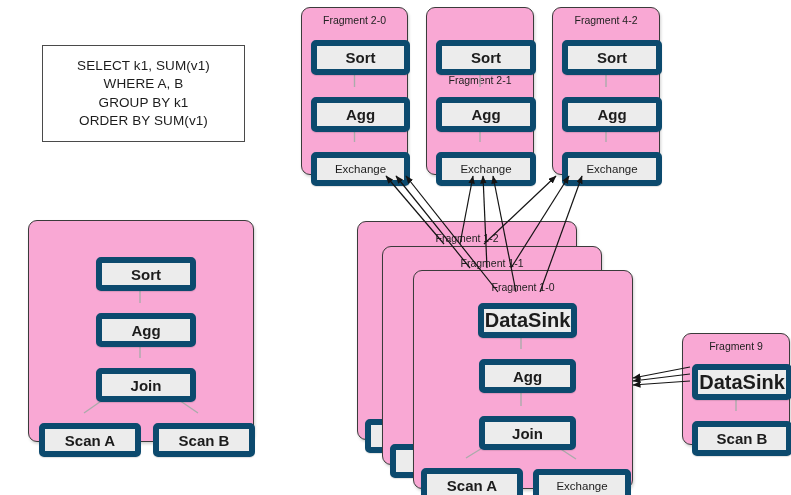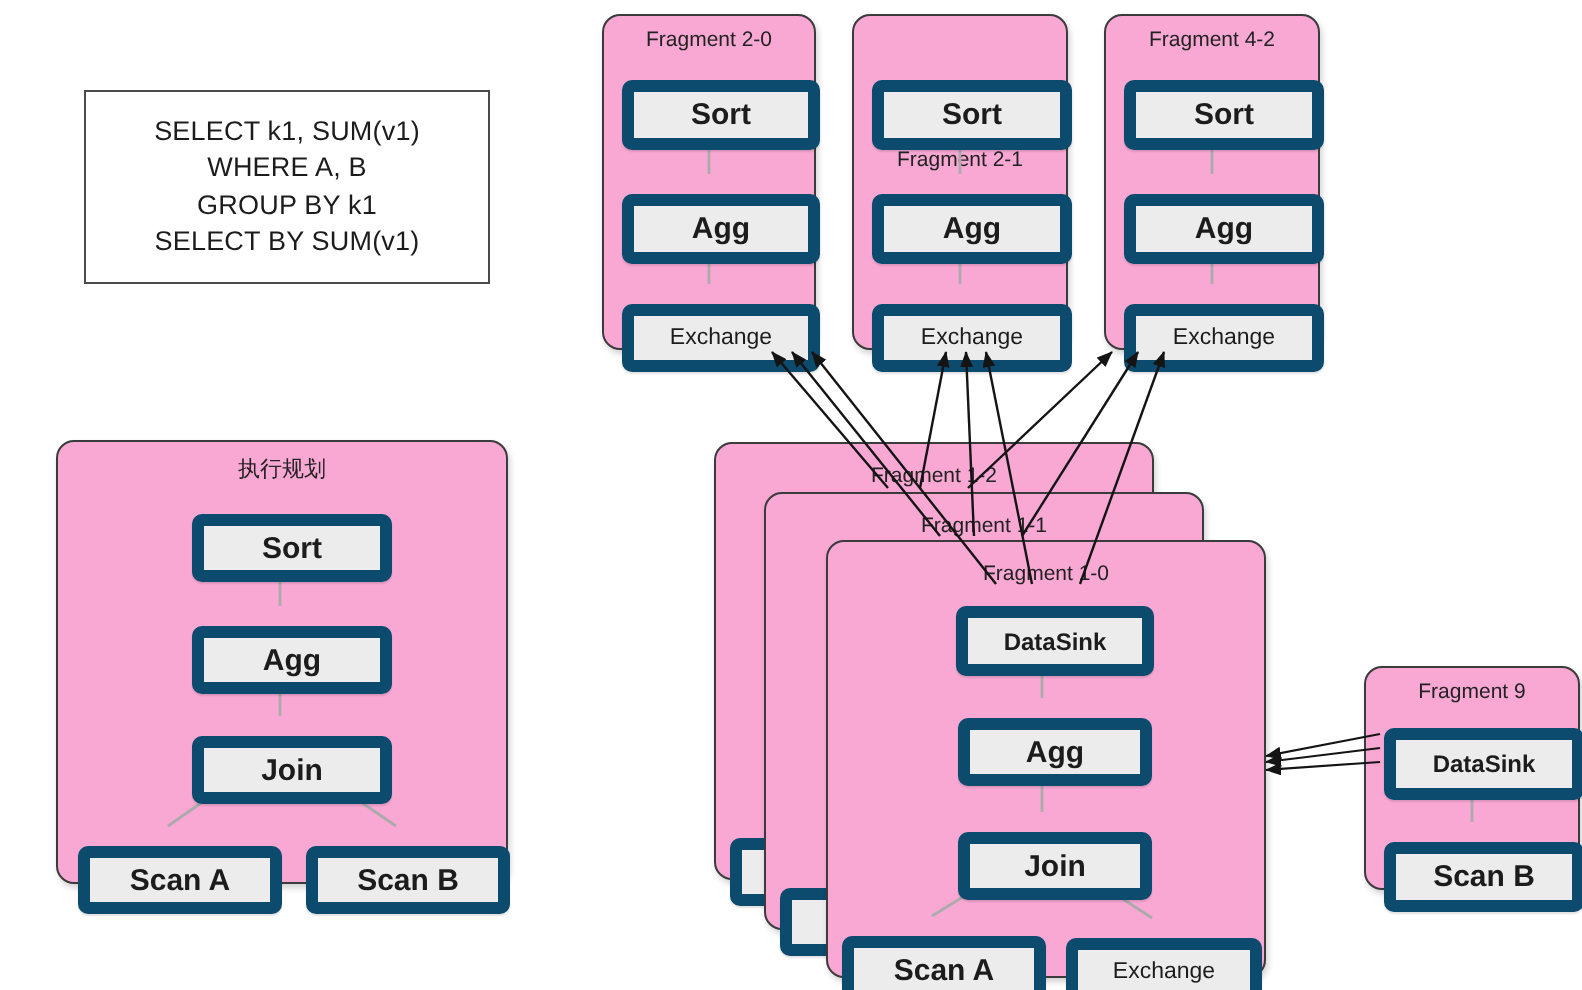--- a/index.html
+++ b/index.html
@@ -26,21 +26,21 @@
 
   
   .node{
     position:absolute;background:#ececec;border:6px solid #0c4a6e;border-radius:5px;
     display:flex;align-items:center;justify-content:center;
     font-size:15px;font-weight:600;color:#1c1c1c;
     box-shadow:0 1px 1px rgba(0,0,0,.12);
     margin-top:10px;
   }
   .node.small{font-size:11.5px;font-weight:400;}
-  .node.mid{font-size:12px;}
+  .node.mid{font-size:20px;}
 
   .layer-svg{position:absolute;inset:0;width:100%;height:100%;pointer-events:none;}
   #overlay{position:absolute;left:0;top:0;width:791px;height:495px;pointer-events:none;}
 </style>
 </head>
 <body>
 
 <div id="canvas">
 
   <svg width="0" height="0" style="position:absolute">
@@ -51,25 +51,24 @@
       <marker id="mblack" markerWidth="10" markerHeight="8" refX="7.5" refY="3.2" orient="auto" markerUnits="userSpaceOnUse">
         <path d="M0,0 L8,3.2 L0,6.4 z" fill="#141414"></path>
       </marker>
     </defs>
   </svg>
 
   <div class="sqlbox">
     <div>SELECT k1, SUM(v1)</div>
     <div>WHERE A, B</div>
     <div>GROUP BY k1</div>
-    <div>SELECT BY SUM(v1)</div>
+    <div>ORDER BY SUM(v1)</div>
   </div>
 
   <div class="frame" style="left:28px;top:220px;width:224px;height:220px;">
-    <div class="frame-title" style="top:6px;font-size:11px;">执行规划</div>
     <svg class="layer-svg" viewBox="0 0 224 220">
       <line x1="111" y1="82" x2="111" y2="51" stroke="#ababab" stroke-width="1.4" marker-end="url(#mgray)"></line>
       <line x1="111" y1="137" x2="111" y2="107" stroke="#ababab" stroke-width="1.4" marker-end="url(#mgray)"></line>
       <line x1="55" y1="192" x2="98" y2="162" stroke="#ababab" stroke-width="1.4" marker-end="url(#mgray)"></line>
       <line x1="169" y1="192" x2="125" y2="162" stroke="#ababab" stroke-width="1.4" marker-end="url(#mgray)"></line>
     </svg>
     <div class="node" style="left:67px;top:26px;width:88px;height:22px;">Sort</div>
     <div class="node" style="left:67px;top:82px;width:88px;height:22px;">Agg</div>
     <div class="node" style="left:67px;top:137px;width:88px;height:22px;">Join</div>
     <div class="node" style="left:10px;top:192px;width:90px;height:22px;">Scan A</div>

